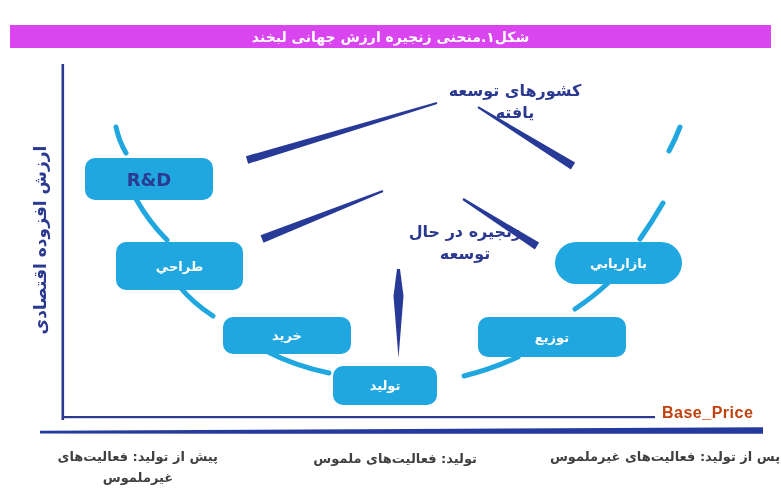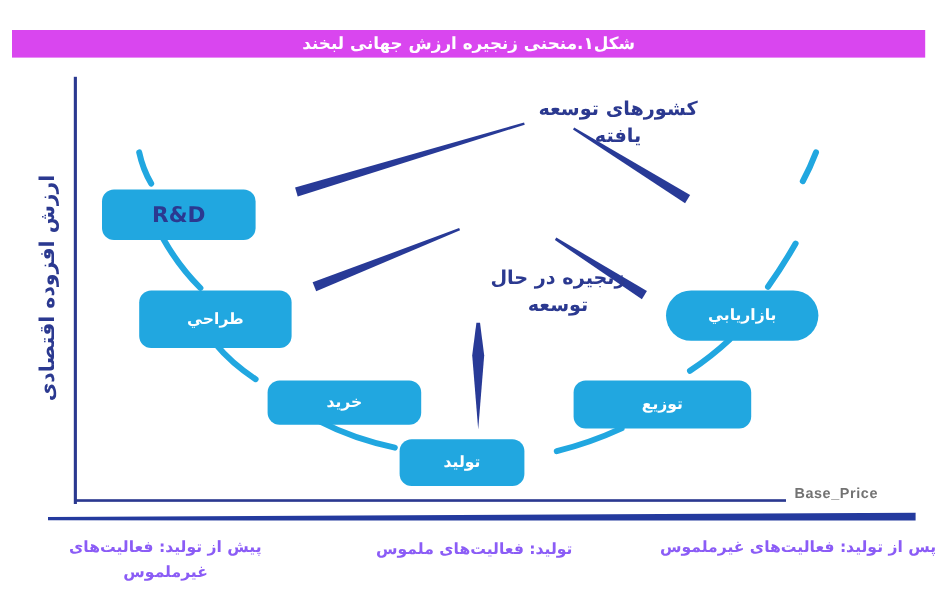--- a/index.html
+++ b/index.html
@@ -31,26 +31,26 @@
     font-size:13px;direction:rtl;
   }
   .node-rnd{left:85px;top:158px;width:128px;height:42px;color:#2b3990;font-size:18px;direction:ltr;}
   .node-design{left:116px;top:242px;width:127px;height:48px;}
   .node-purchase{left:193px;top:317px;width:128px;height:37px;margin-left:30px;}
   .node-production{left:333px;top:366px;width:104px;height:39px;}
   .node-distribution{left:478px;top:317px;width:148px;height:40px;}
   .node-marketing{left:555px;top:242px;width:127px;height:42px;border-radius:21px;}
   .node-aftersales{left:593px;top:154px;width:130px;height:43px;font-size:11.5px;}
   .base-price{
-    position:absolute;left:662px;top:404px;width:115px;color:#737373;
+    position:absolute;left:662px;top:404px;width:115px;color:#c2410c;
     font-family:"Liberation Sans","DejaVu Sans",sans-serif;
-    font-size:12px;font-weight:bold;letter-spacing:0.5px;
+    font-size:16px;font-weight:bold;letter-spacing:0.5px;
   }
   .axis-label{
-    position:absolute;color:#8b5cf6;font-size:13px;font-weight:bold;
+    position:absolute;color:#404040;font-size:13px;font-weight:bold;
     direction:rtl;text-align:center;line-height:1.65;white-space:nowrap;
   }
   .axis-label-pre{left:58px;top:446px;width:160px;}
   .axis-label-prod{left:317px;top:448px;width:160px;}
   .axis-label-post{left:545px;top:446px;width:240px;}
 </style>
 </head>
 <body>
 
 <div class="stage">

